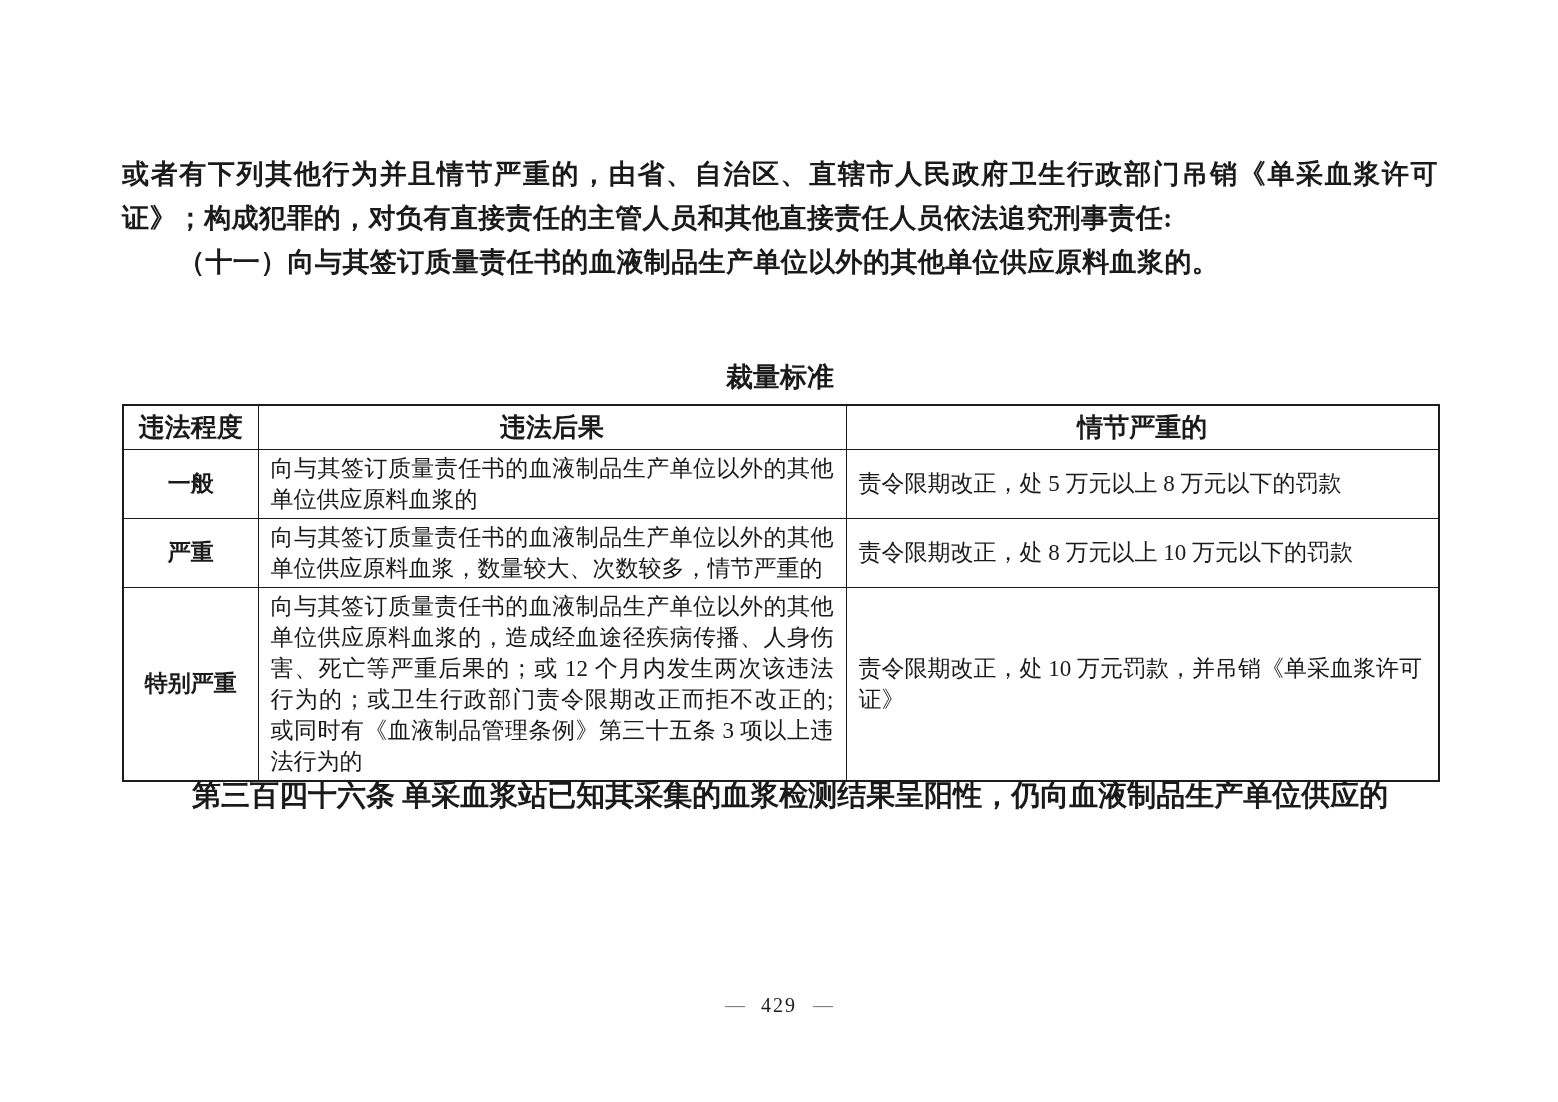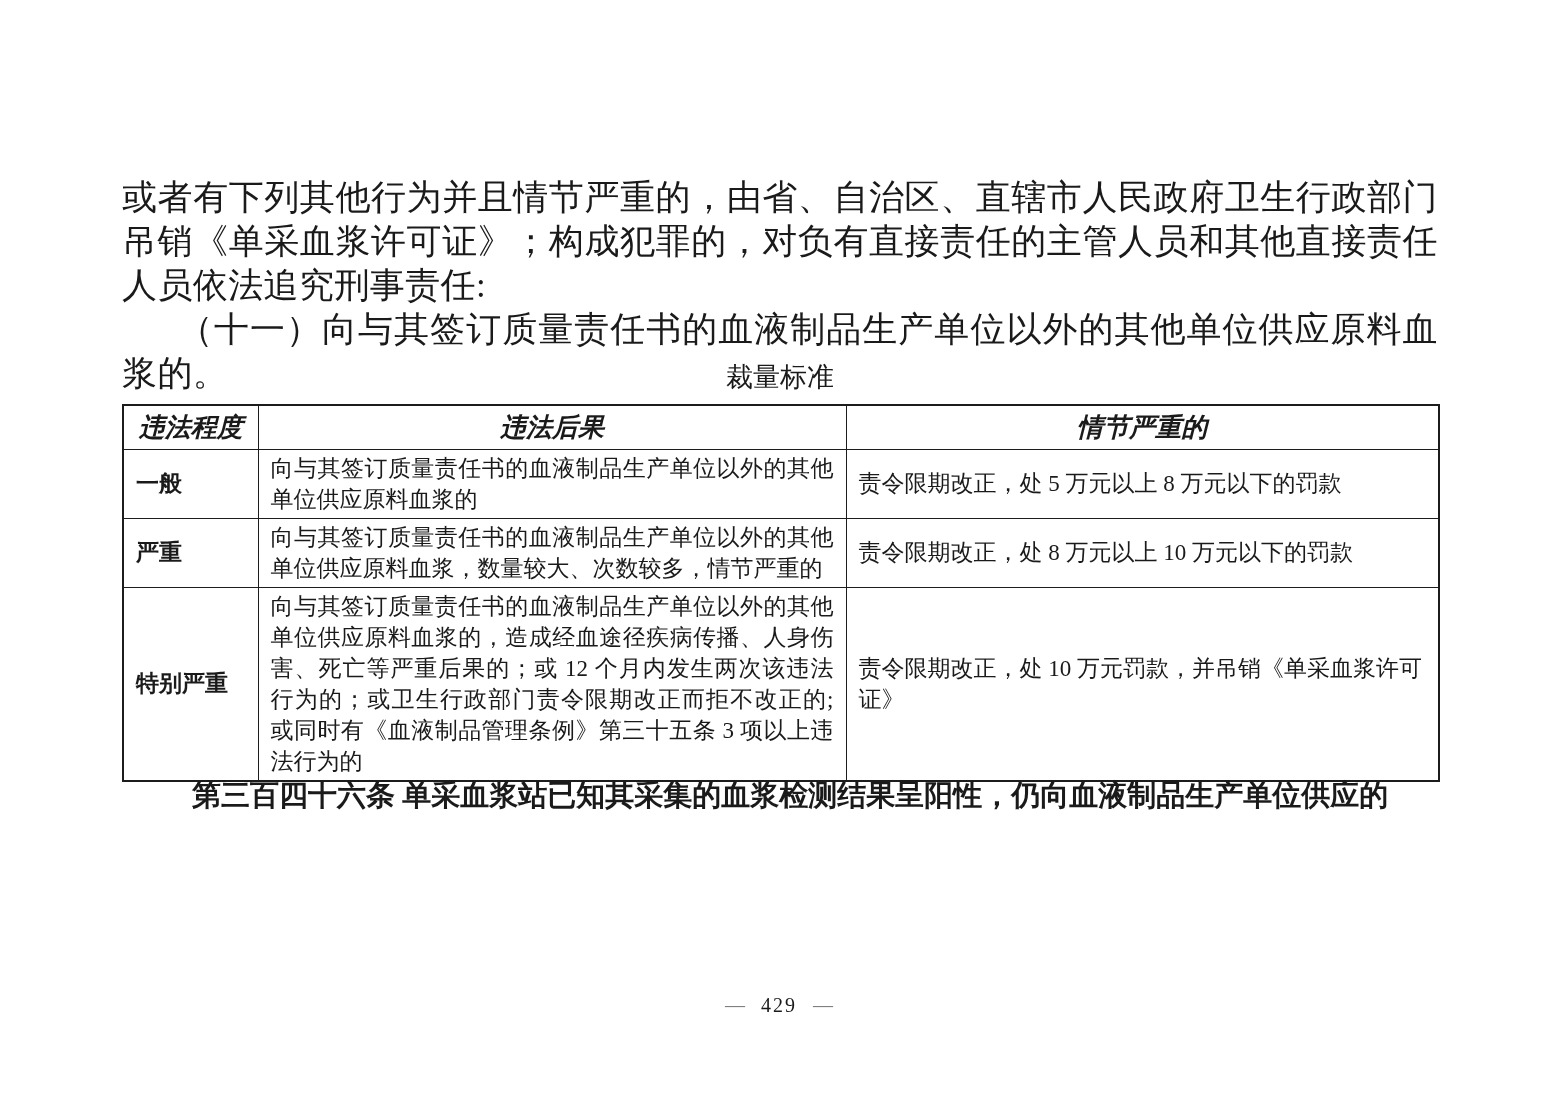--- a/index.html
+++ b/index.html
@@ -12,35 +12,36 @@
   }
   .page {
     position: relative;
     width: 1558px; height: 1102px;
     background: #ffffff;
   }
   .content { position: absolute; left: 122px; width: 1316px; }
 
   
   .top-text {
-    top: 176px;
-    font-size: 35px;
+    top: 152px;
+    font-size: 27px;
     line-height: 44px;
     letter-spacing: 0.4px;
     text-align: justify;
     text-justify: inter-character;
+    font-weight: bold;
   }
   .top-text p.indent { text-indent: 56px; }
 
   
   .table-title {
     top: 360px;
     text-align: center;
     font-family: "Liberation Sans", "DejaVu Sans", sans-serif;
-    font-weight: normal;
+    font-weight: bold;
     font-size: 27px;
     line-height: 34px;
   }
 
   
   table.discretion {
     position: absolute;
     top: 404px; left: 122px;
     width: 1316px;
     border-collapse: collapse;
@@ -50,29 +51,28 @@
   table.discretion th, table.discretion td {
     border: 1.5px solid #1c1c1c;
     vertical-align: middle;
   }
   table.discretion th {
     height: 44px;
     font-family: "Liberation Sans", "DejaVu Sans", sans-serif;
     font-weight: bold;
     font-size: 26px;
     text-align: center;
-    font-style: italic;
   }
   table.discretion td {
     font-size: 23px;
     line-height: 31px;
     padding: 3px 12px;
   }
   td.level {
-    text-align: left;
+    text-align: center;
     font-weight: bold;
     padding: 3px 4px;
   }
   td.consequence {
     text-align: justify;
     text-justify: inter-character;
   }
   tr.row-1 { height: 65px; }
   tr.row-2 { height: 66px; margin-top: 32px; }
   tr.row-3 { height: 150px; }

